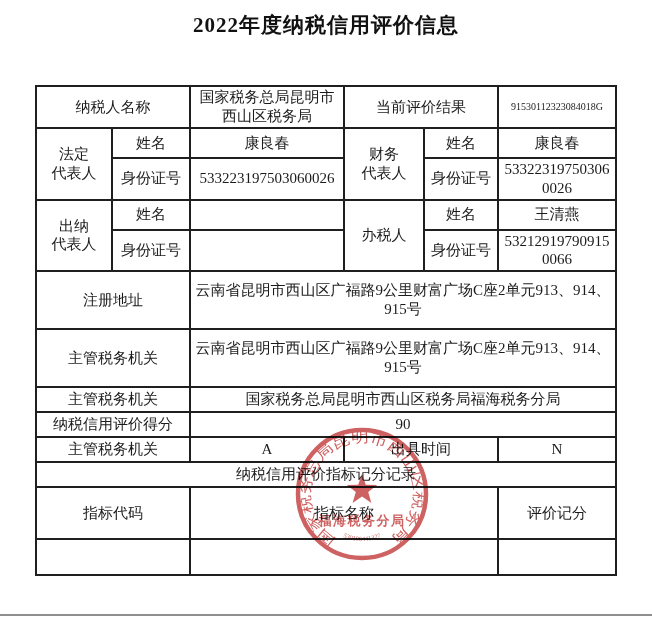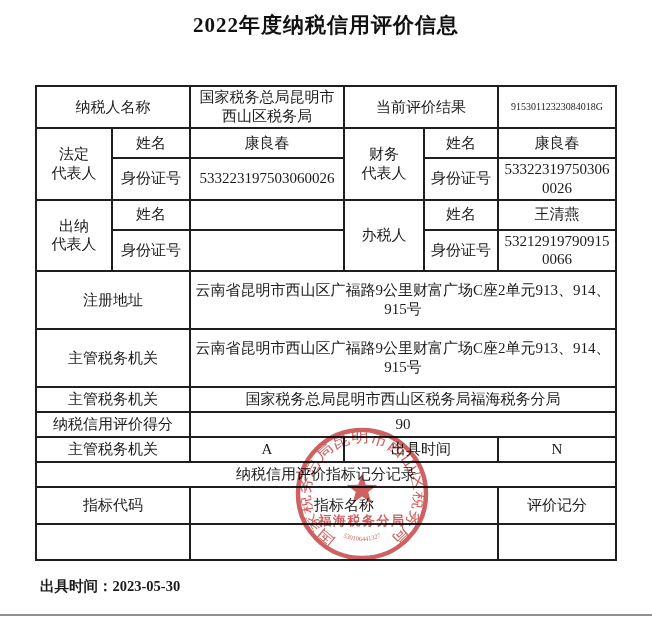--- a/index.html
+++ b/index.html
@@ -41,21 +41,21 @@
     letter-spacing:0;
     word-break:break-all;
     line-height:1.35;
   }
   .wrapall{word-break:break-all;}
   .r1{height:42px;}
   .r-name{height:30px;}
   .r-id{height:38px;}
   .r-addr{height:58px;}
   .r-mid{height:25px;}
-  .r-rec{height:37px;}
+  .r-rec{height:52px;}
   .r-empty{height:36px;}
   .footer{
     display:flex;
     justify-content:space-between;
     align-items:flex-start;
     margin:7px 70px 0 40px;
   }
   .footer-authority{
     font-weight:bold;
     font-size:14.5px;
@@ -181,21 +181,20 @@
     </tr>
     <tr class="r-empty">
       <td colspan="2"></td>
       <td colspan="3"></td>
       <td></td>
     </tr>
   </tbody>
     </table>
 
   <div class="footer">
-    <div class="footer-issue">出具时间：2023-05-30</div>
   </div>
 
   <svg class="seal" viewBox="0 0 150 150">
     <circle cx="75" cy="75" r="64" fill="none" stroke-width="4.5" stroke="#c64545"></circle>
     <path id="sealArcTop" d="M 49,120 A 52,52 0 1 1 101,120" fill="none"></path>
     <path id="sealArcBottom" d="M 39,105.2 A 47,47 0 0 0 111,105.2" fill="none"></path>
     <text font-size="15" font-family="Liberation Serif, DejaVu Serif, serif" fill="#c64545">
       <textPath href="#sealArcTop" startOffset="0" textLength="268" lengthAdjust="spacingAndGlyphs">国家税务总局昆明市西山区税务局</textPath>
     </text>
     <polygon points="75,55 78.8,65.7 90.2,66.1 81.2,73 84.4,83.9 75,77.5 65.6,83.9 68.8,73 59.8,66.1 71.2,65.7" fill="#c64545"></polygon>

